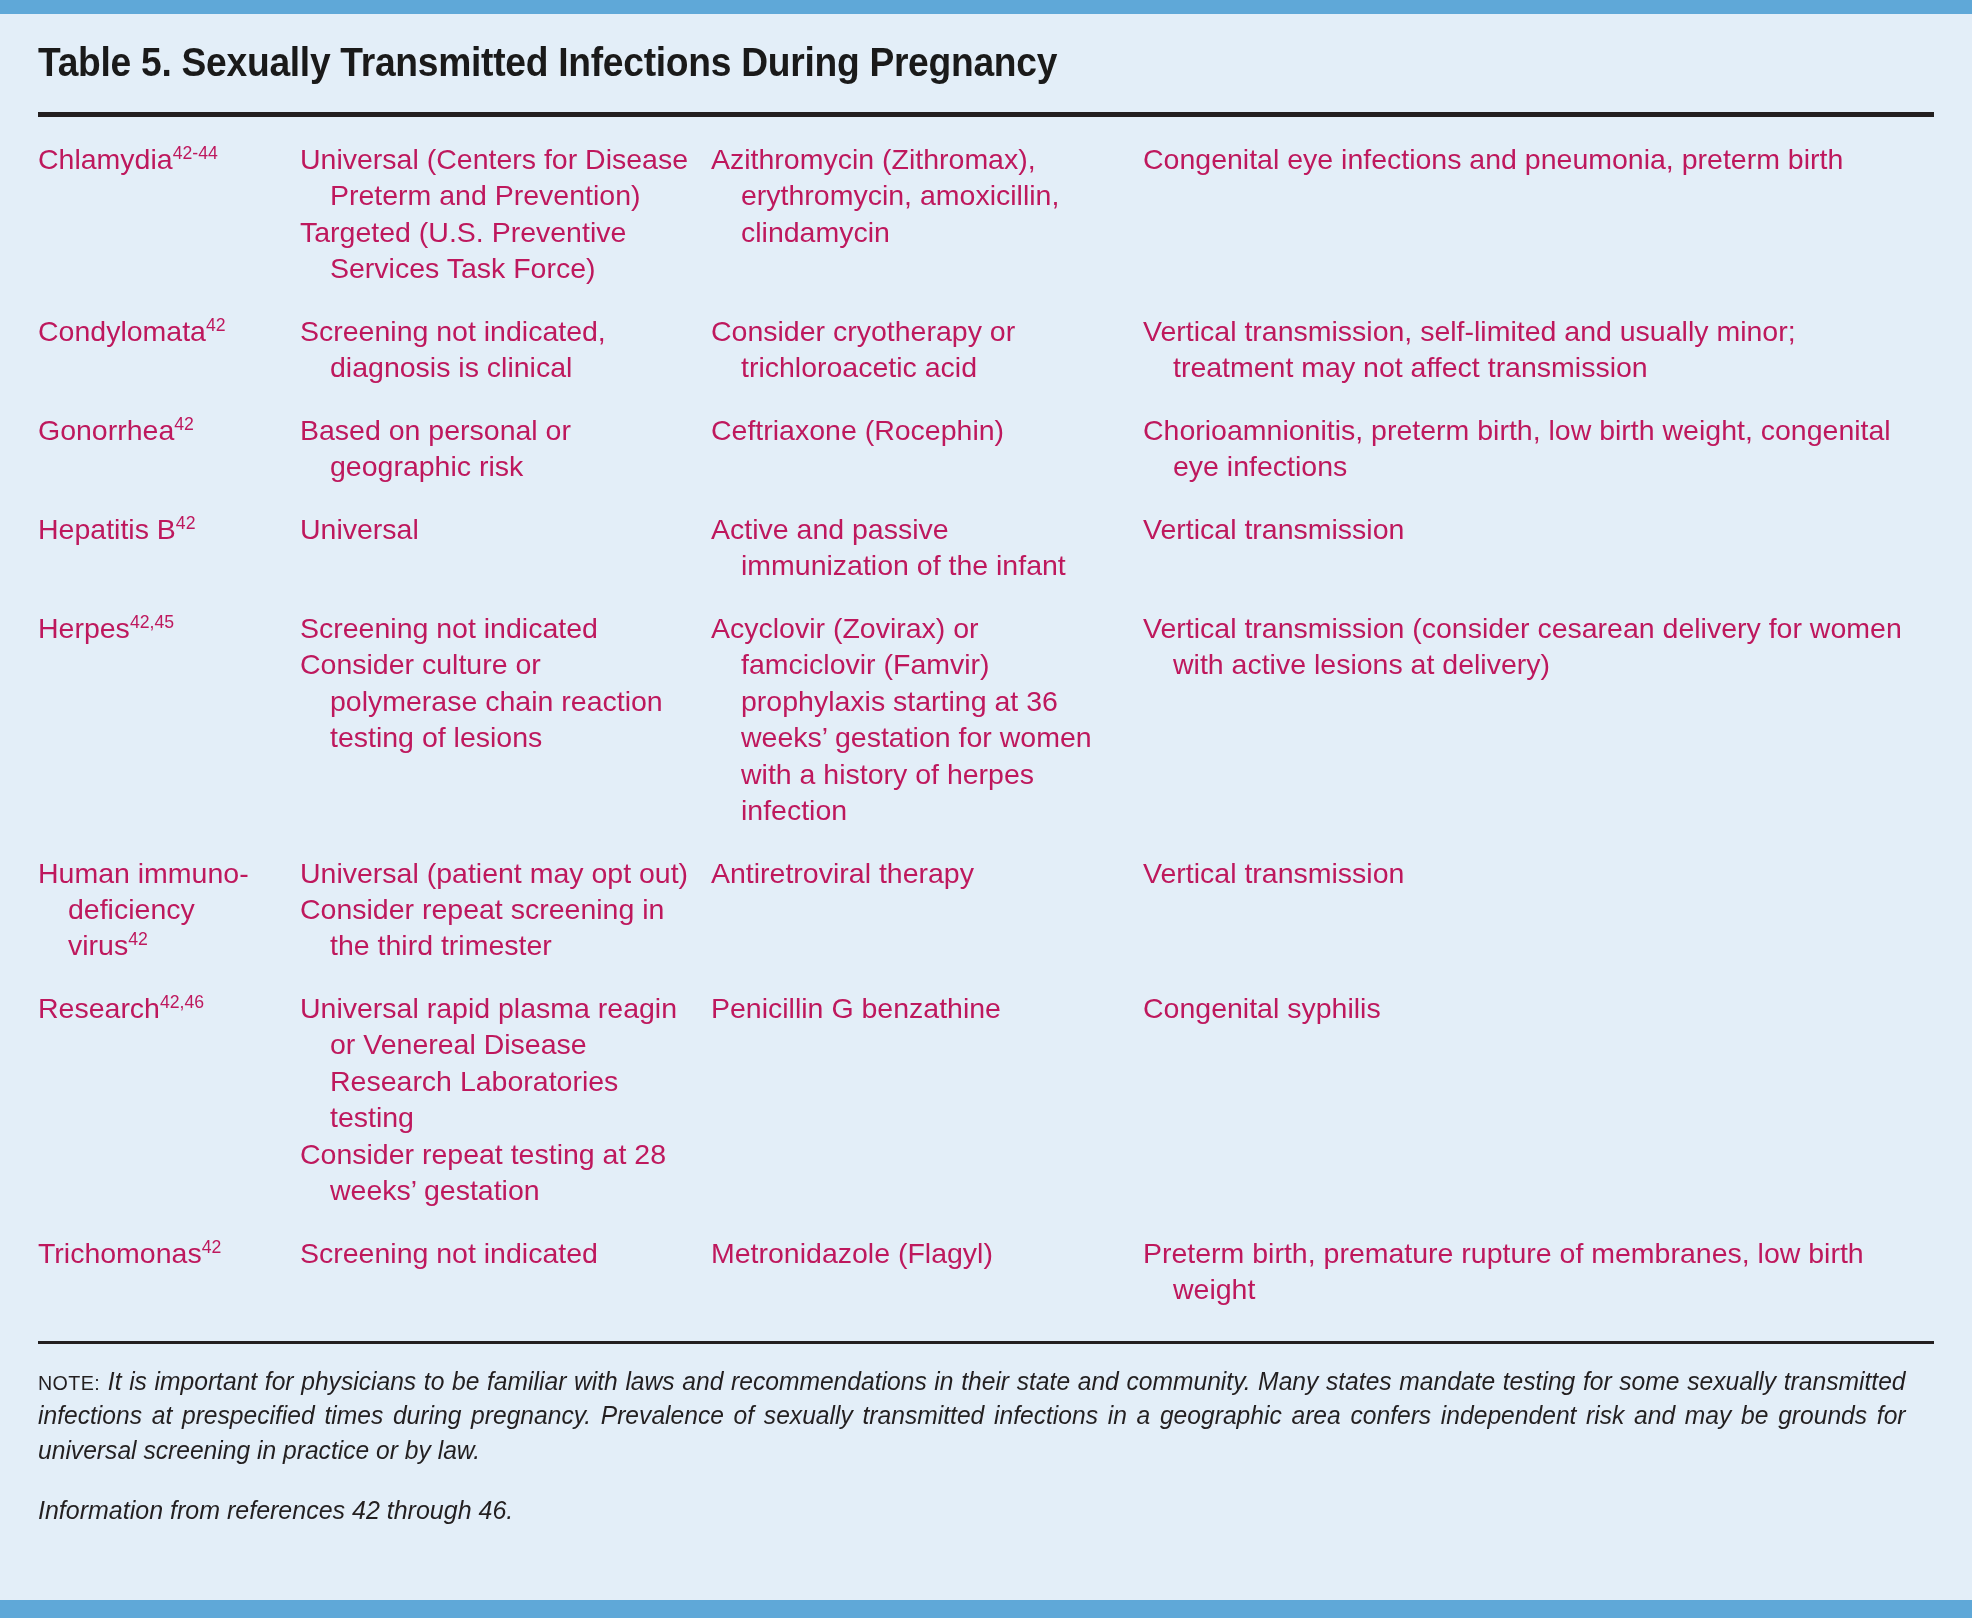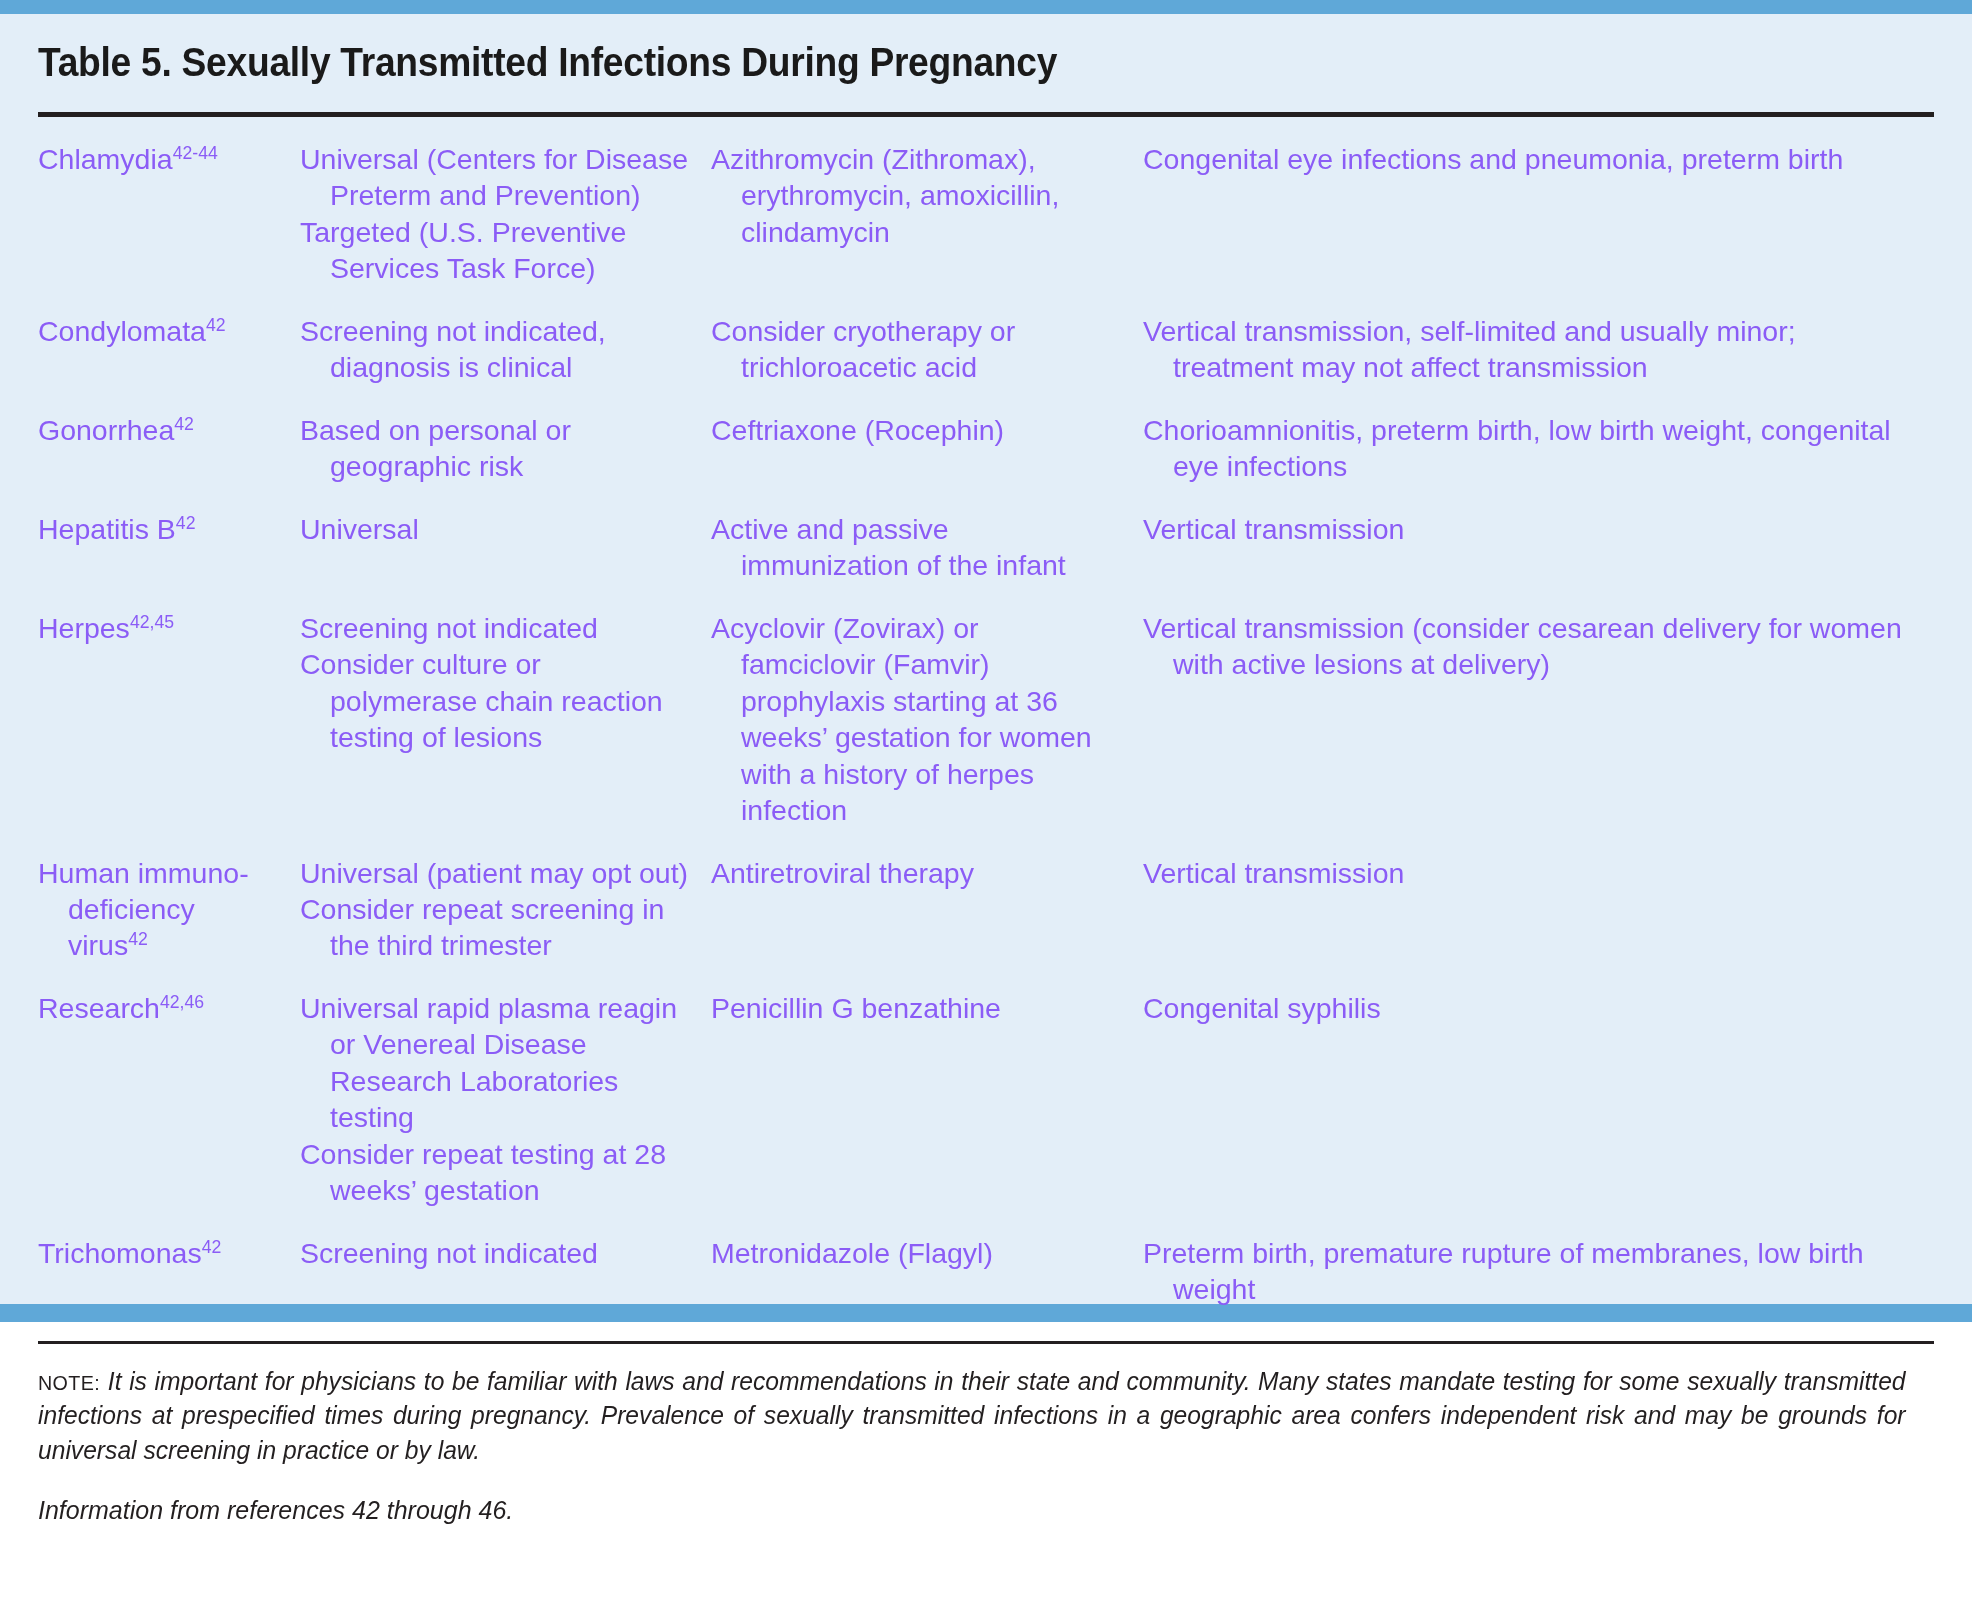--- a/index.html
+++ b/index.html
@@ -11,21 +11,21 @@
     width: 1972px;
     height: 1618px;
     background: #ffffff;
     font-family: "Liberation Sans", sans-serif;
     overflow: hidden;
   }
 
   .table-card {
     position: relative;
     width: 1972px;
-    height: 1322px;
+    height: 1618px;
     background: #e3eef8;
     border-top: 14px solid #5fa8d8;
     border-bottom: 18px solid #5fa8d8;
     padding: 0;
   }
 
   .inner {
     padding: 0 38px;
     height: 100%;
     position: relative;
@@ -79,21 +79,21 @@
     color: #231f20;
     padding: 22px 14px 16px 0;
     vertical-align: bottom;
     transform: scaleX(0.95);
     transform-origin: left bottom;
   }
 
   table.sti td {
     vertical-align: top;
     font-size: 28.5px;
-    color: #8b5cf6;
+    color: #be185d;
     line-height: 1.28;
     padding: 13px 22px 13px 0;
   }
 
   tbody tr:first-child td { padding-top: 24px; }
 
   .cell-line {
     display: block;
     padding-left: 30px;
     text-indent: -30px;

